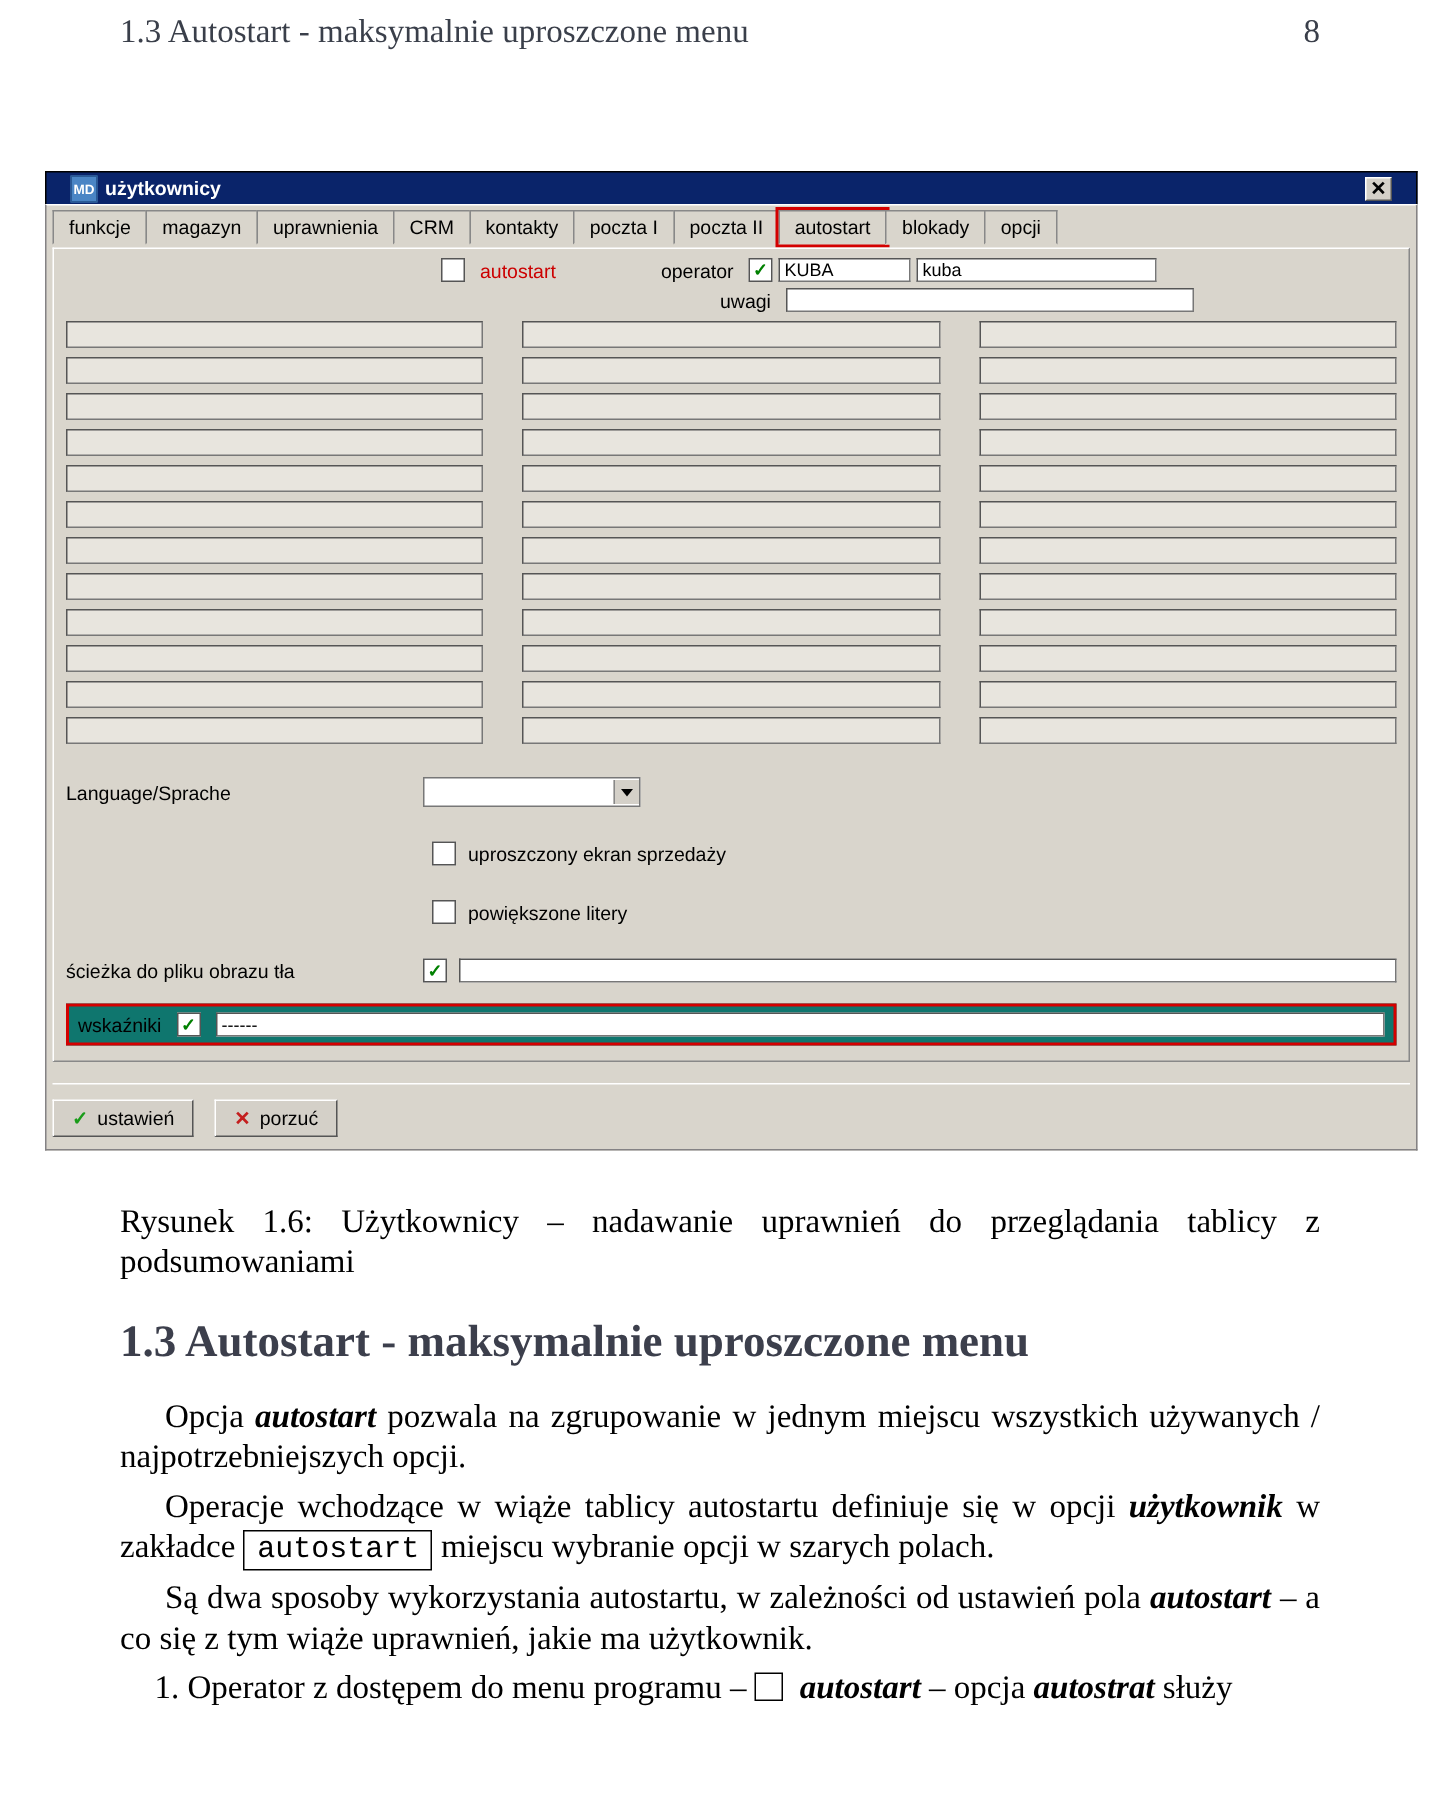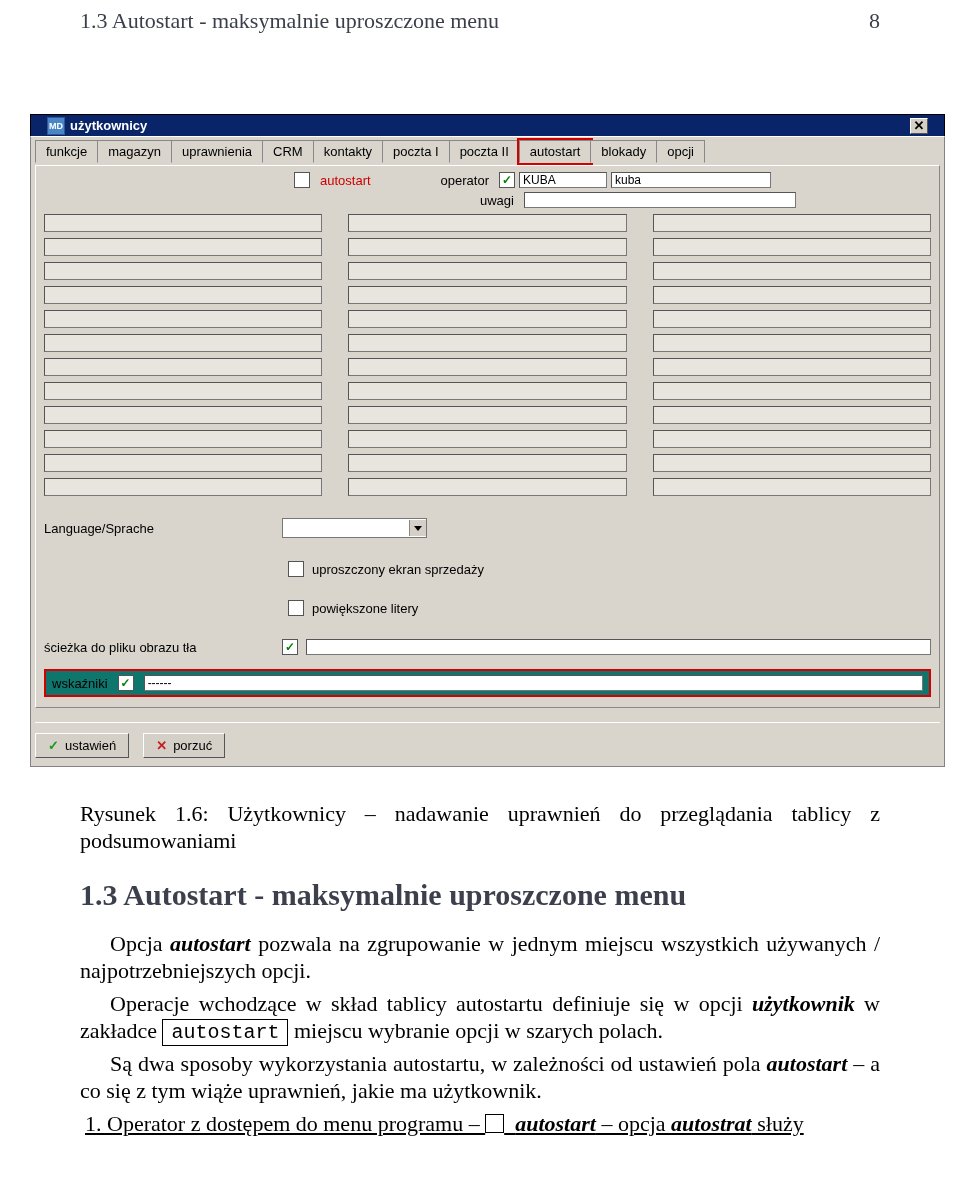--- a/index.html
+++ b/index.html
@@ -347,26 +347,26 @@
 <div class="article">
   <p>Rysunek 1.6: Użytkownicy – nadawanie uprawnień do przeglądania tablicy z podsumowaniami</p>
 
   <h2>1.3   Autostart - maksymalnie uproszczone menu</h2>
 
   <p class="indent">
     <span>Opcja </span><b><i>autostart</i></b><span> pozwala na zgrupowanie w jednym miejscu wszystkich używanych / najpotrzebniejszych opcji.</span>
   </p>
 
   <p class="indent">
-    <span>Operacje wchodzące w skład tablicy autostartu definiuje się w opcji </span><b><i>użytkownik</i></b><span> w zakładce </span>
+    <span>Operacje wchodzące w wiąże tablicy autostartu definiuje się w opcji </span><b><i>użytkownik</i></b><span> w zakładce </span>
     <span class="boxword">autostart</span>
     <span> miejscu wybranie opcji w szarych polach.</span>
   </p>
 
   <p class="indent">
     <span>Są dwa sposoby wykorzystania autostartu, w zależności od ustawień pola </span><b><i>autostart</i></b><span> – a co się z tym wiąże uprawnień, jakie ma użytkownik.</span>
   </p>
 
-  <p class="numlist" style="margin-left:5px;text-decoration:underline;">
+  <p class="numlist" style="margin-left:23px;">
     <span>1. Operator z dostępem do menu programu – </span><span class="check-square"></span>
     &nbsp;<b><i>autostart</i></b><span> – opcja </span><b><i>autostrat</i></b><span> służy</span>
   </p>
 </div>
 
 </body></html>

